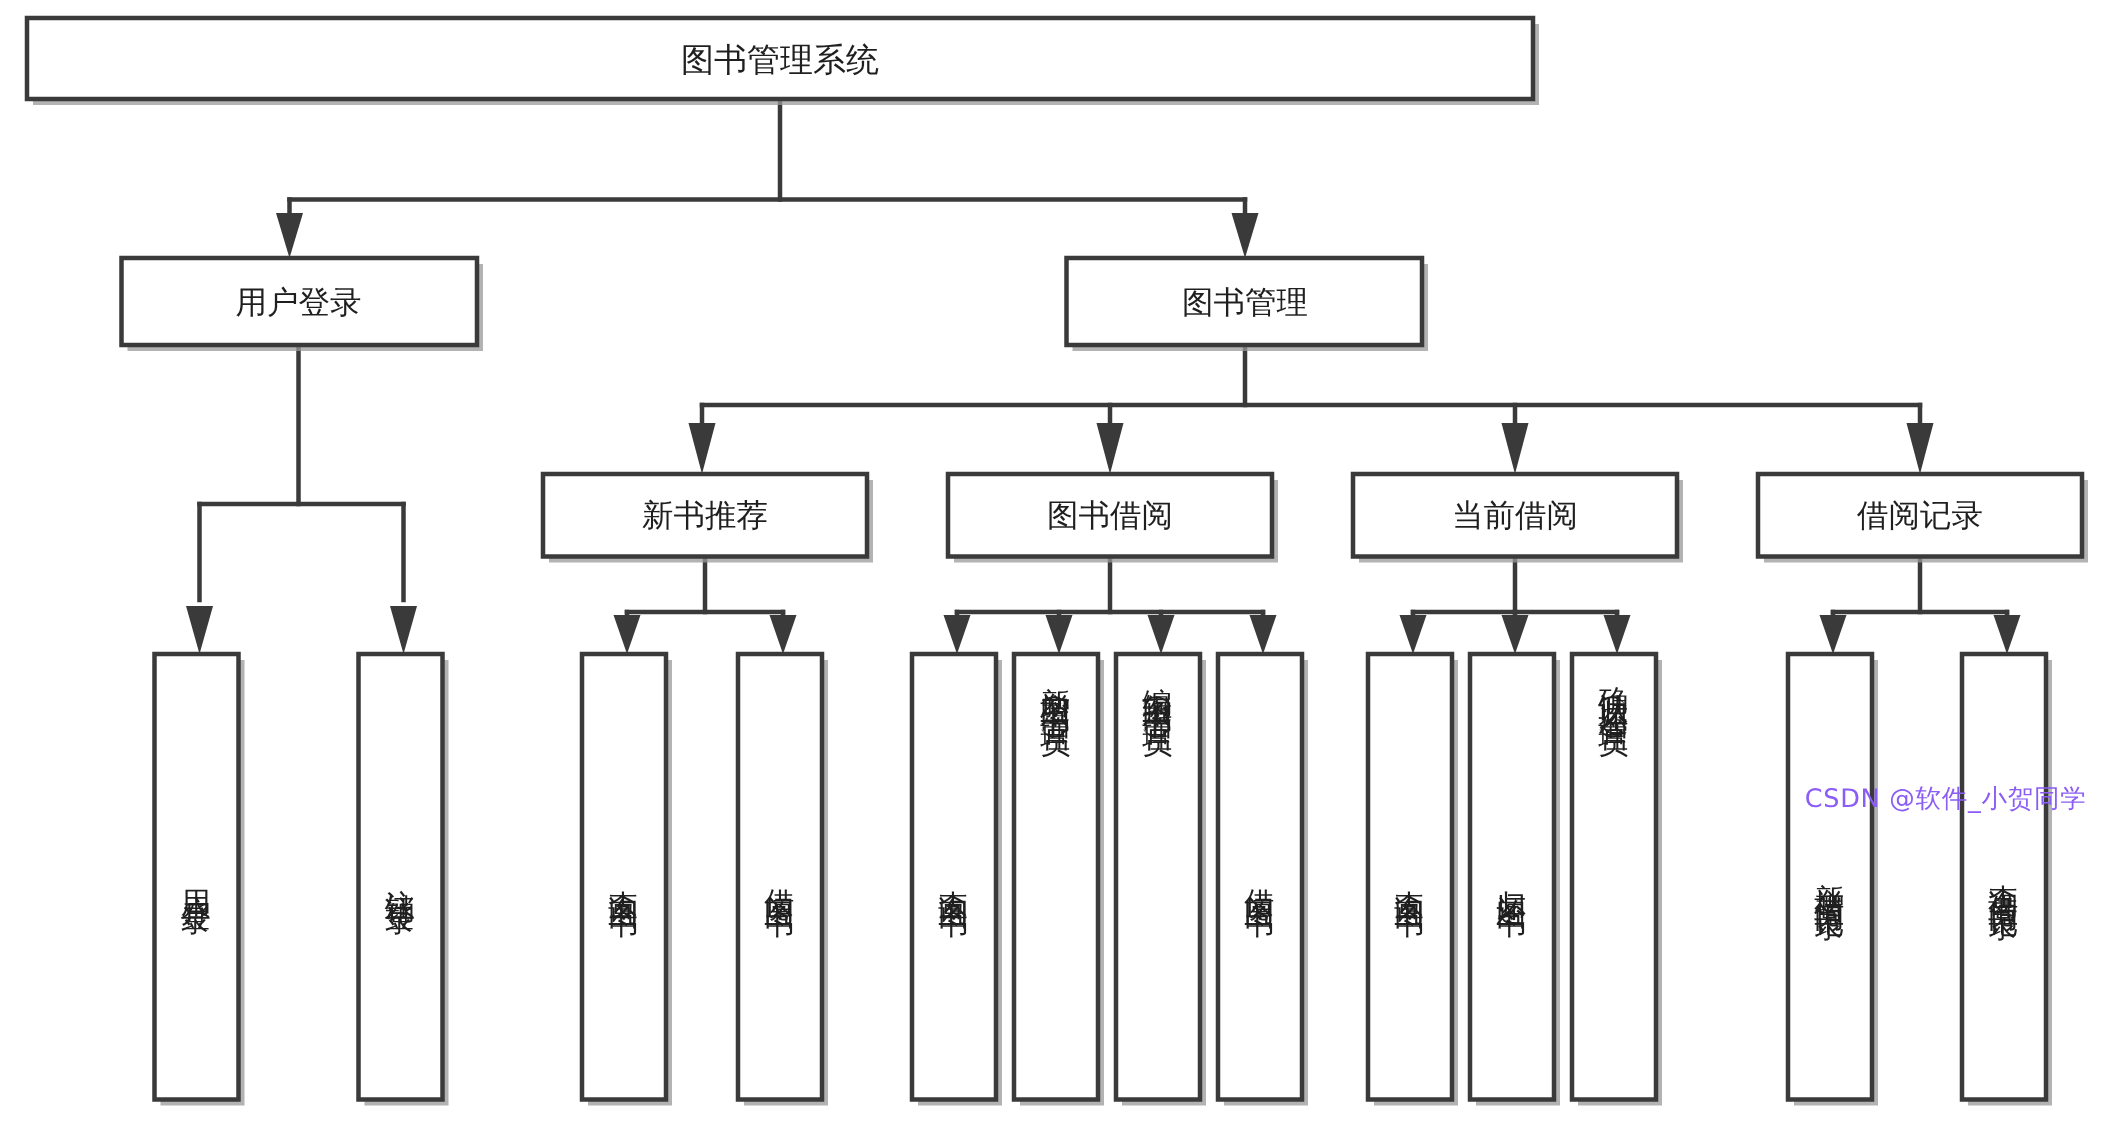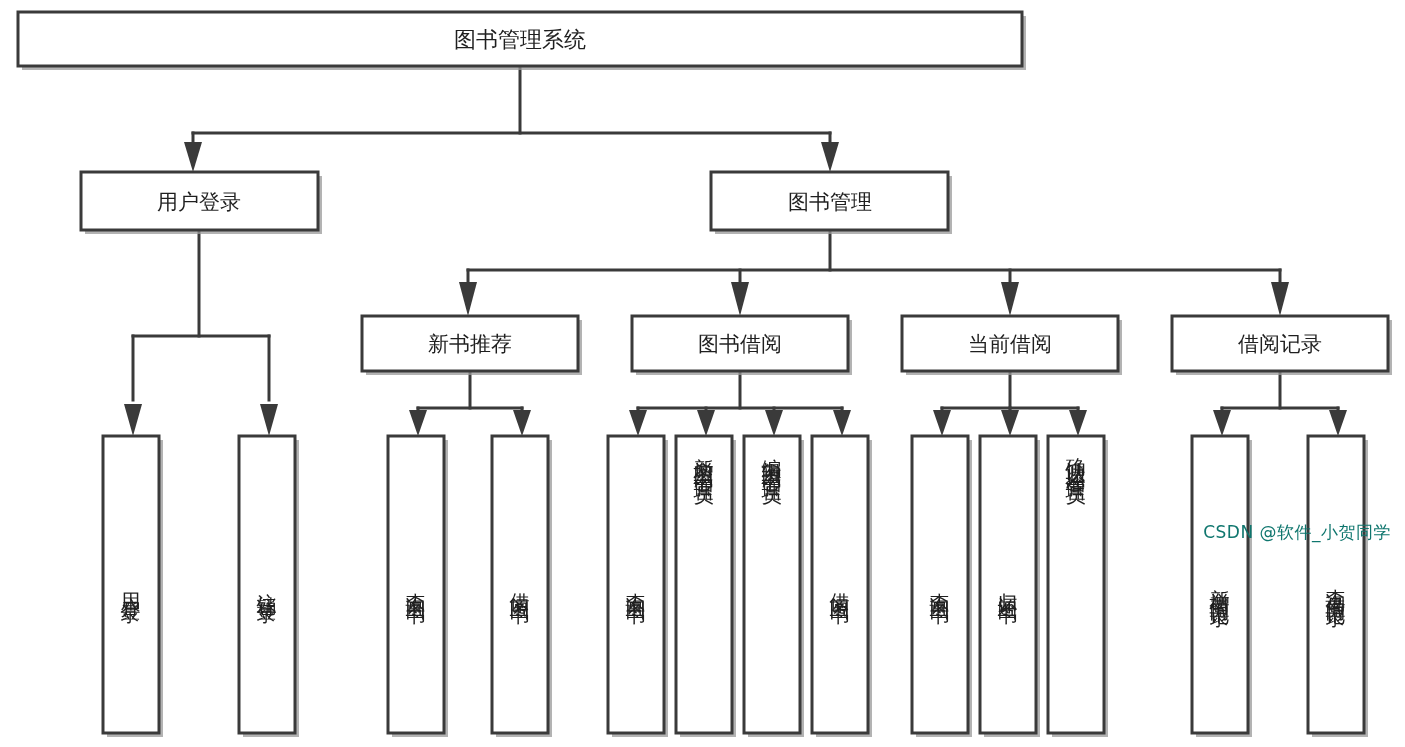--- a/index.html
+++ b/index.html
@@ -70,21 +70,21 @@
     color: #1f1f1f;
     letter-spacing: 4px;
     white-space: nowrap;
   }
   .watermark {
     position: absolute;
     right: 14px;
     bottom: 6px;
     font-family: "DejaVu Sans", "Liberation Sans", sans-serif;
     font-size: 17px;
-    color: #0f766e;
+    color: #8b5cf6;
     letter-spacing: 0.5px;
     user-select: none;
   }
 </style>
 </head>
 <body>
 
 <div id="diagram-root">
 
   <svg class="canvas" viewBox="0 0 1405 747" xmlns="http://www.w3.org/2000/svg">

